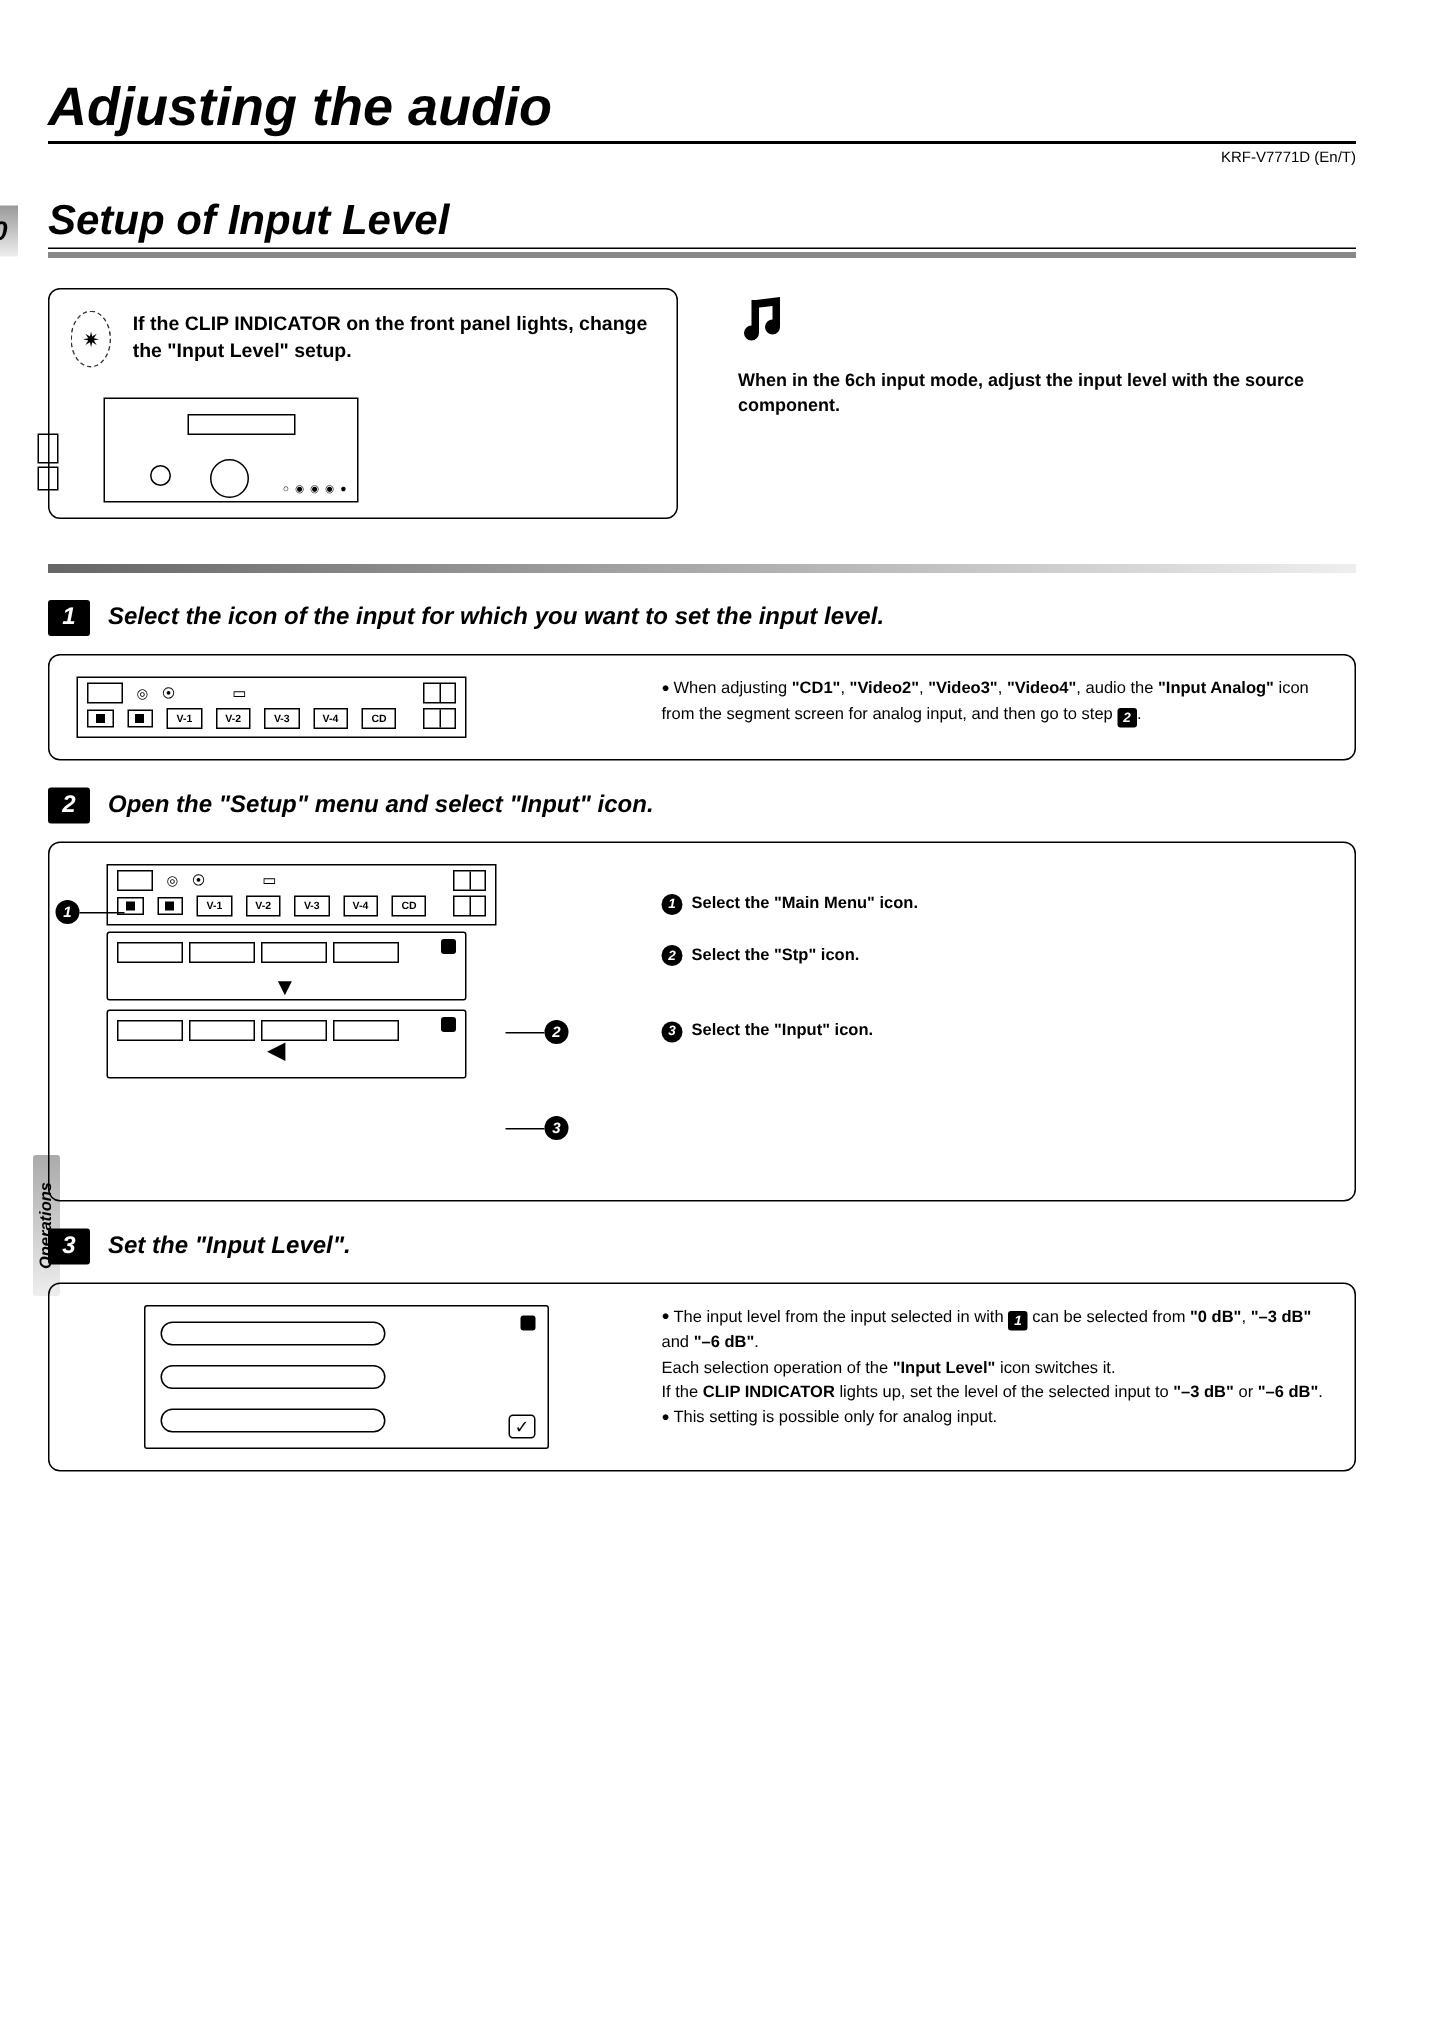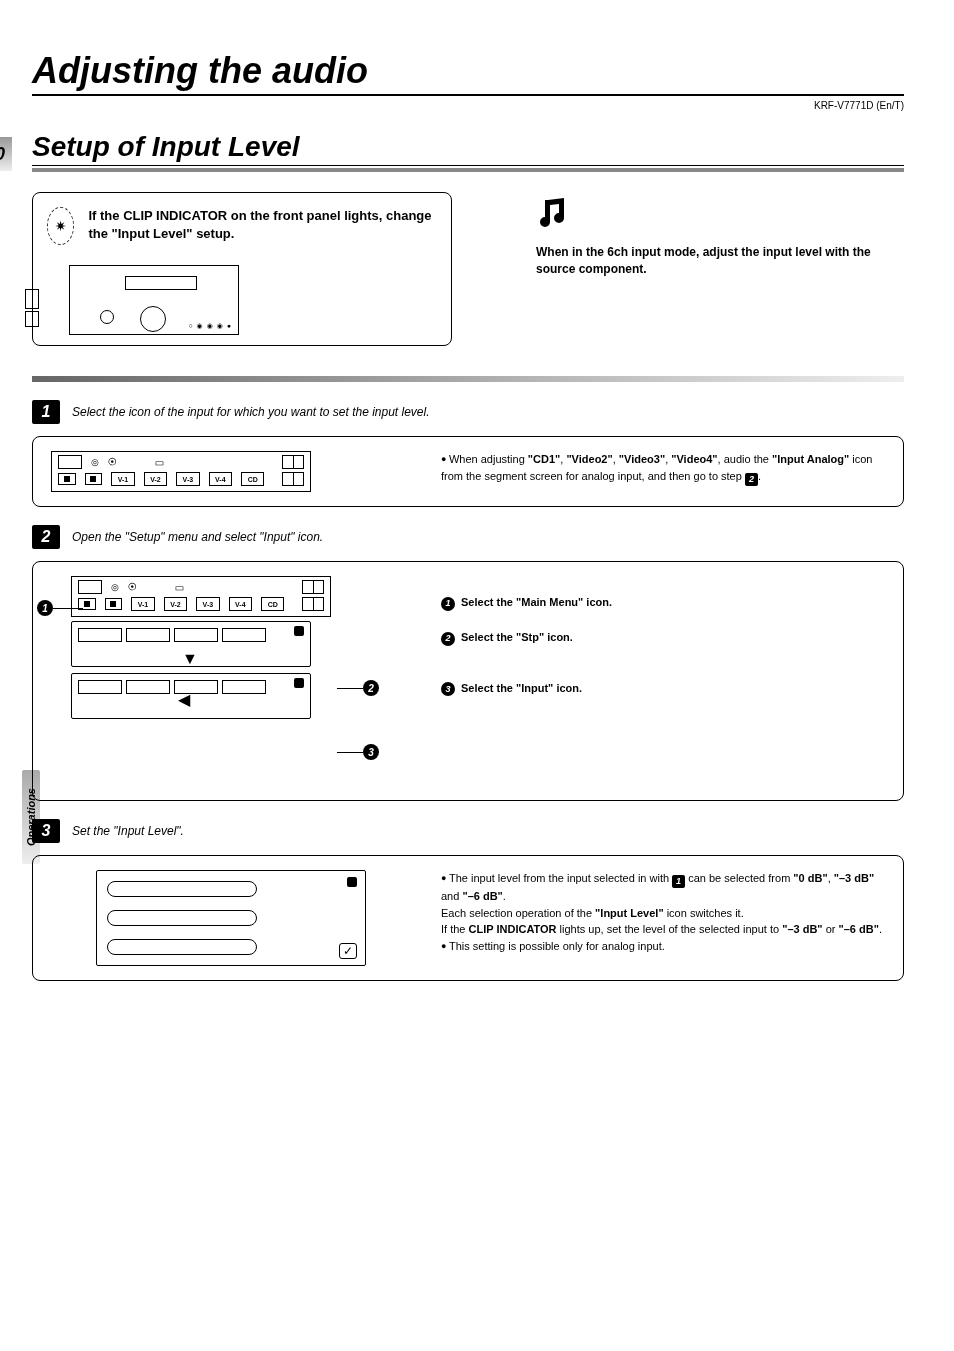--- a/index.html
+++ b/index.html
@@ -39,32 +39,32 @@
     padding-bottom:2px;
   }
   .heading2::after{content:""; display:block; border-bottom:1px solid #000; margin-top:2px;}
   .intro-row { display:flex; gap:40px; margin-top:20px; margin-bottom:30px; align-items:flex-start;}
   .intro-left {
     border:1px solid #000; border-radius:8px; padding:14px 14px 10px 14px;
     width:420px; display:flex; gap:14px; flex-direction:column;
   }
   .intro-left-top { display:flex; gap:14px; align-items:flex-start;}
   .intro-left-text { font-size:13px; font-weight:bold; line-height:1.35;}
-  .intro-right { flex:1; padding-top:4px;margin-left:44px;}
+  .intro-right { flex:1; padding-top:4px;}
   .note-icon { font-size:34px; margin-bottom:6px;}
   .intro-right-text { font-size:12px; font-weight:bold; line-height:1.4;}
   .step { margin: 18px 0 10px 0; }
   .step-header { display:flex; align-items:center; gap:12px; margin-bottom:12px;}
   .step-badge {
     width:28px; height:24px; background:#000; color:#fff;
     font-weight:bold; font-style:italic; font-size:16px;
     display:flex; align-items:center; justify-content:center;
     border-radius:2px;
   }
-  .step-title { font-size:12px; font-weight:normal; font-style:italic;}
+  .step-title { font-size:16px; font-weight:bold; font-style:italic;}
   .step-body {
     border:1px solid #000; border-radius:8px; padding:14px 18px;
     display:flex; gap:30px; align-items:flex-start;
   }
   .step-left { width:360px; flex-shrink:0;}
   .step-right { flex:1; font-size:11px; line-height:1.5;}
   .step-right ul { list-style:none; }
   .step-right li::before{ content:"● "; font-size:9px; vertical-align:1px;}
   .step-right strong { font-weight:bold;}
   .substep { font-size:11px; font-weight:bold; margin:18px 0;}

